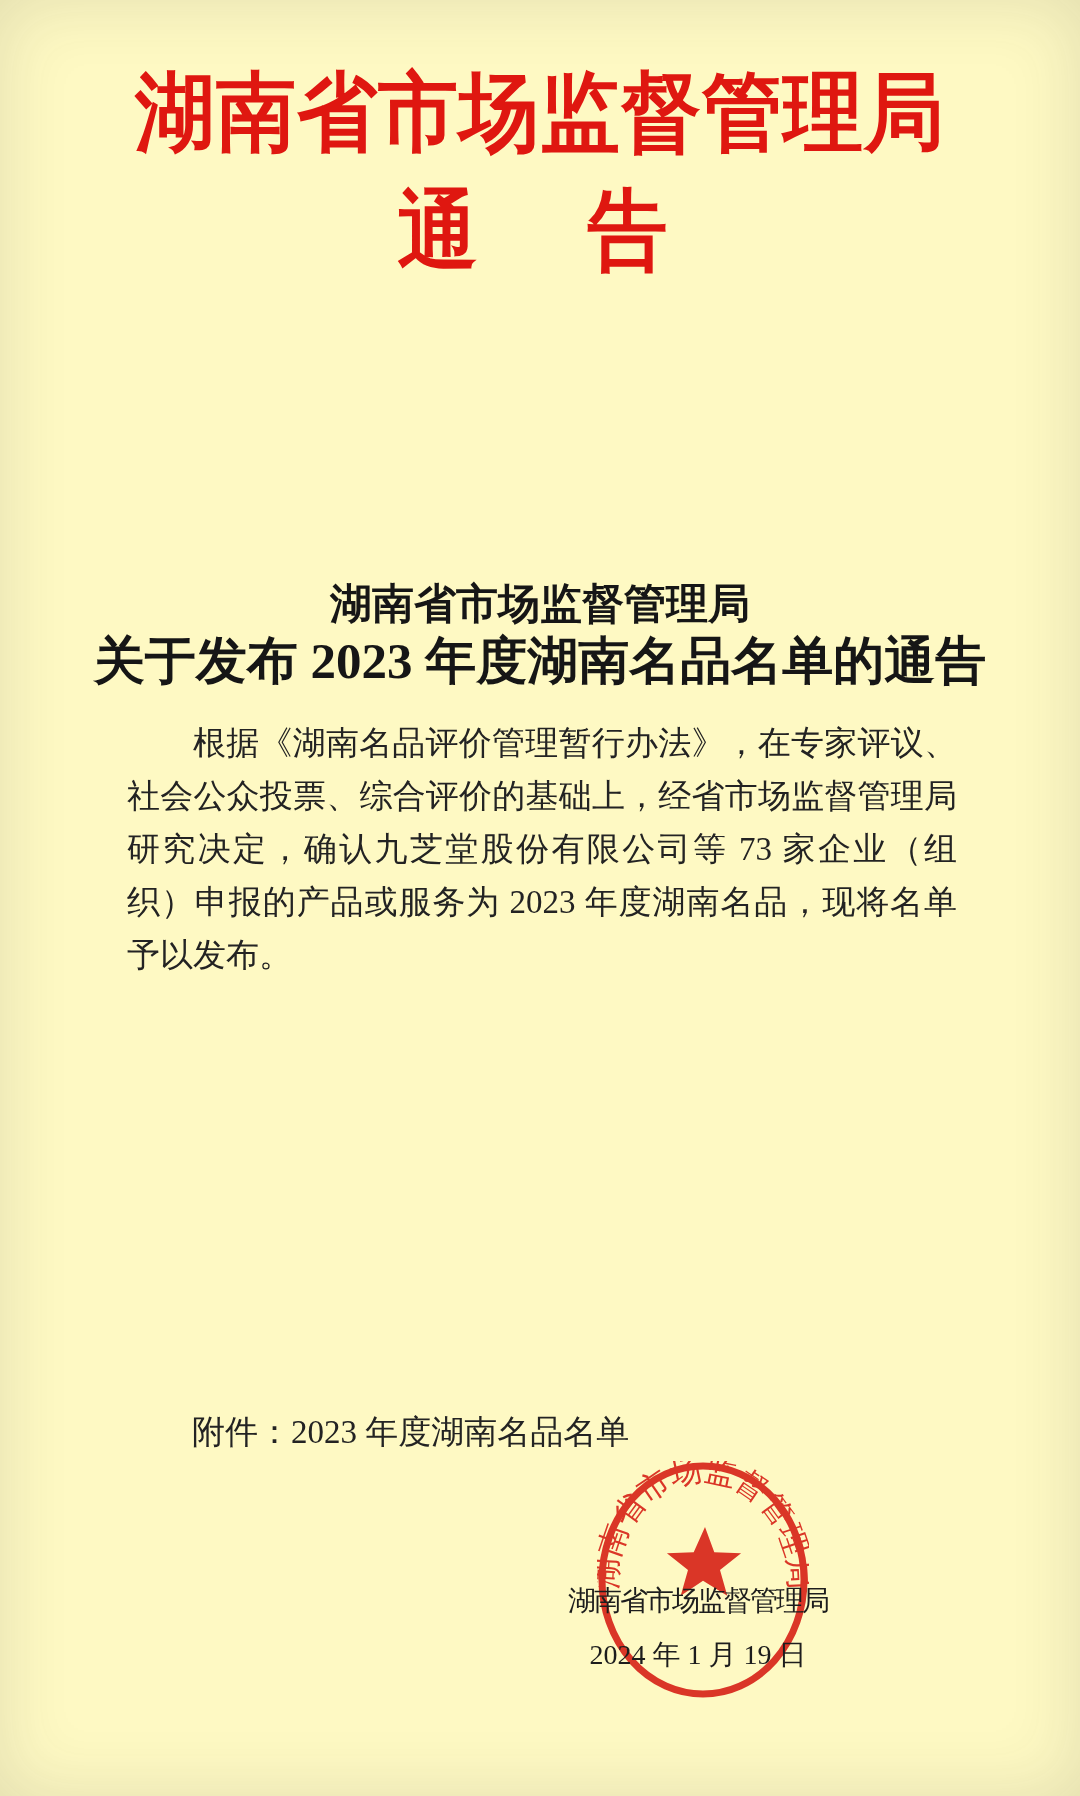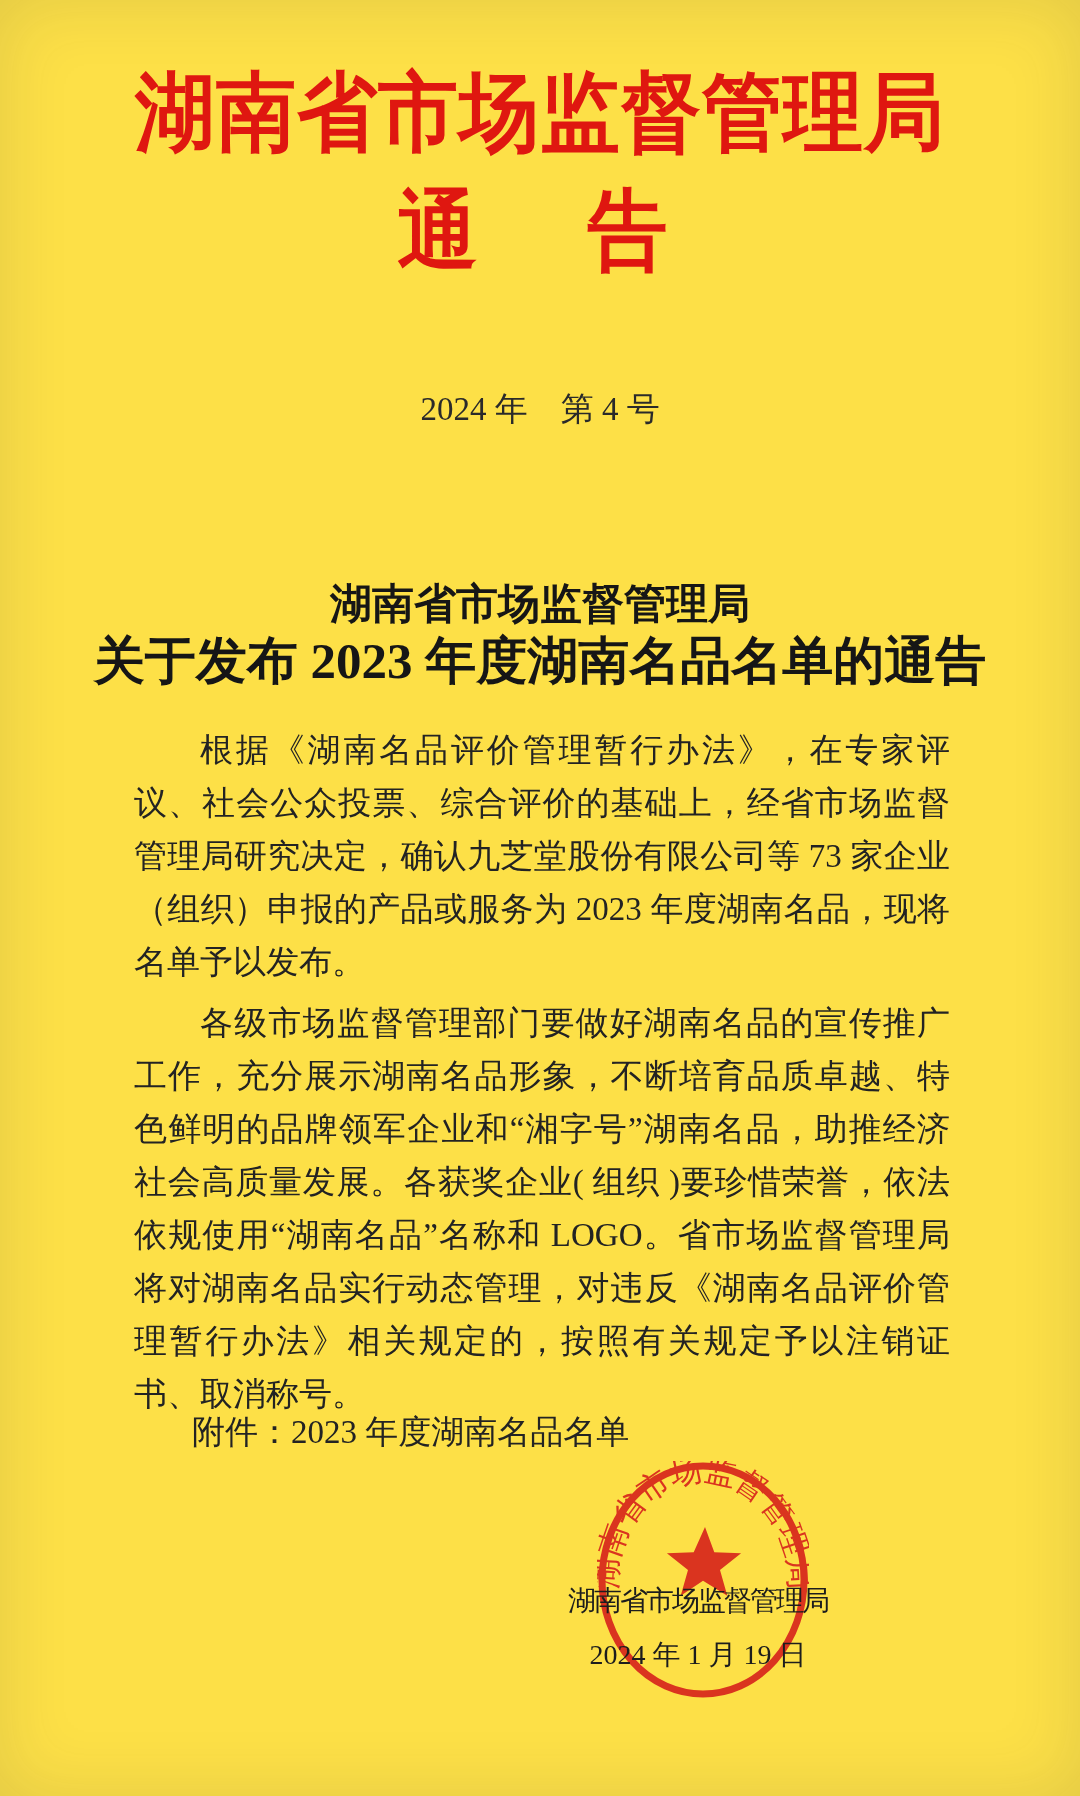--- a/index.html
+++ b/index.html
@@ -1,20 +1,20 @@
 <!DOCTYPE html>
 <html style="--title-red: #df1710; --seal-red: #d8281c;"><head>
 <meta charset="utf-8">
 <style>
   html,body{margin:0;padding:0;background:#e9e9e9;}
   .page{
     position:relative;
     width:1080px;height:1796px;
     margin:0 auto;
-    background:#fde047;
+    background:#fef9c3;
     overflow:hidden;
     font-family:"Liberation Serif","DejaVu Serif",serif;
     color:#212121;
     box-shadow:inset 0 0 70px rgba(60,60,60,.14);
   }
   .agency-title{
     position:absolute;top:58px;left:0;width:100%;
     text-align:center;
     font-size:80px;font-weight:bold;line-height:110px;
     color:var(--title-red,#df1710);
@@ -43,21 +43,21 @@
     text-align:center;font-weight:bold;color:#161616;
   }
   .notice-title .t1{font-size:42px;line-height:56px;white-space:nowrap;}
   .notice-title .t2{font-size:51px;line-height:58px;white-space:nowrap;}
   .body-text{
     position:absolute;top:716px;left:126px;width:832px;
     font-size:33px;line-height:53px;
     text-align:justify;
     color:#232323;
   }
-  .body-text p{margin:8px;text-indent:66px;}
+  .body-text p{margin:1px;text-indent:66px;}
   .attachment{
     position:absolute;top:1379px;left:126px;width:832px;
     font-size:33px;line-height:53px;
     text-indent:66px;color:#232323;
     white-space:nowrap;
     margin-top:27px;
   }
   .seal{
     position:absolute;left:597px;top:1461px;width:212px;height:238px;
     opacity:.93;
@@ -83,30 +83,28 @@
 </style>
 </head>
 <body>
 
 <div class="page">
 
   <div class="agency-title">湖南省市场监督管理局</div>
 
   <div class="doc-type">通　告</div>
 
-  <div class="doc-number">2024 年　第 4 号</div>
 
   <div class="notice-title">
     <div class="t1">湖南省市场监督管理局</div>
     <div class="t2">关于发布 2023 年度湖南名品名单的通告</div>
   </div>
 
   <div class="body-text">
     <p>根据《湖南名品评价管理暂行办法》，在专家评议、社会公众投票、综合评价的基础上，经省市场监督管理局研究决定，确认九芝堂股份有限公司等 73 家企业（组织）申报的产品或服务为 2023 年度湖南名品，现将名单予以发布。</p>
-    <p>各级市场监督管理部门要做好湖南名品的宣传推广工作，充分展示湖南名品形象，不断培育品质卓越、特色鲜明的品牌领军企业和“湘字号”湖南名品，助推经济社会高质量发展。各获奖企业( 组织 )要珍惜荣誉，依法依规使用“湖南名品”名称和 LOGO。省市场监督管理局将对湖南名品实行动态管理，对违反《湖南名品评价管理暂行办法》相关规定的，按照有关规定予以注销证书、取消称号。</p>
   </div>
 
   <div class="attachment">附件：2023 年度湖南名品名单</div>
 
   <div class="seal">
     <svg viewBox="0 0 212 238" xmlns="http://www.w3.org/2000/svg">
       <defs>
         <path id="sealArc" d="M 28.1 160.8 A 86 99 0 1 1 183.9 160.8" fill="none"></path>
       </defs>
       <ellipse cx="106" cy="119" rx="101" ry="114" fill="none" stroke="#d8281c" stroke-width="7"></ellipse>

